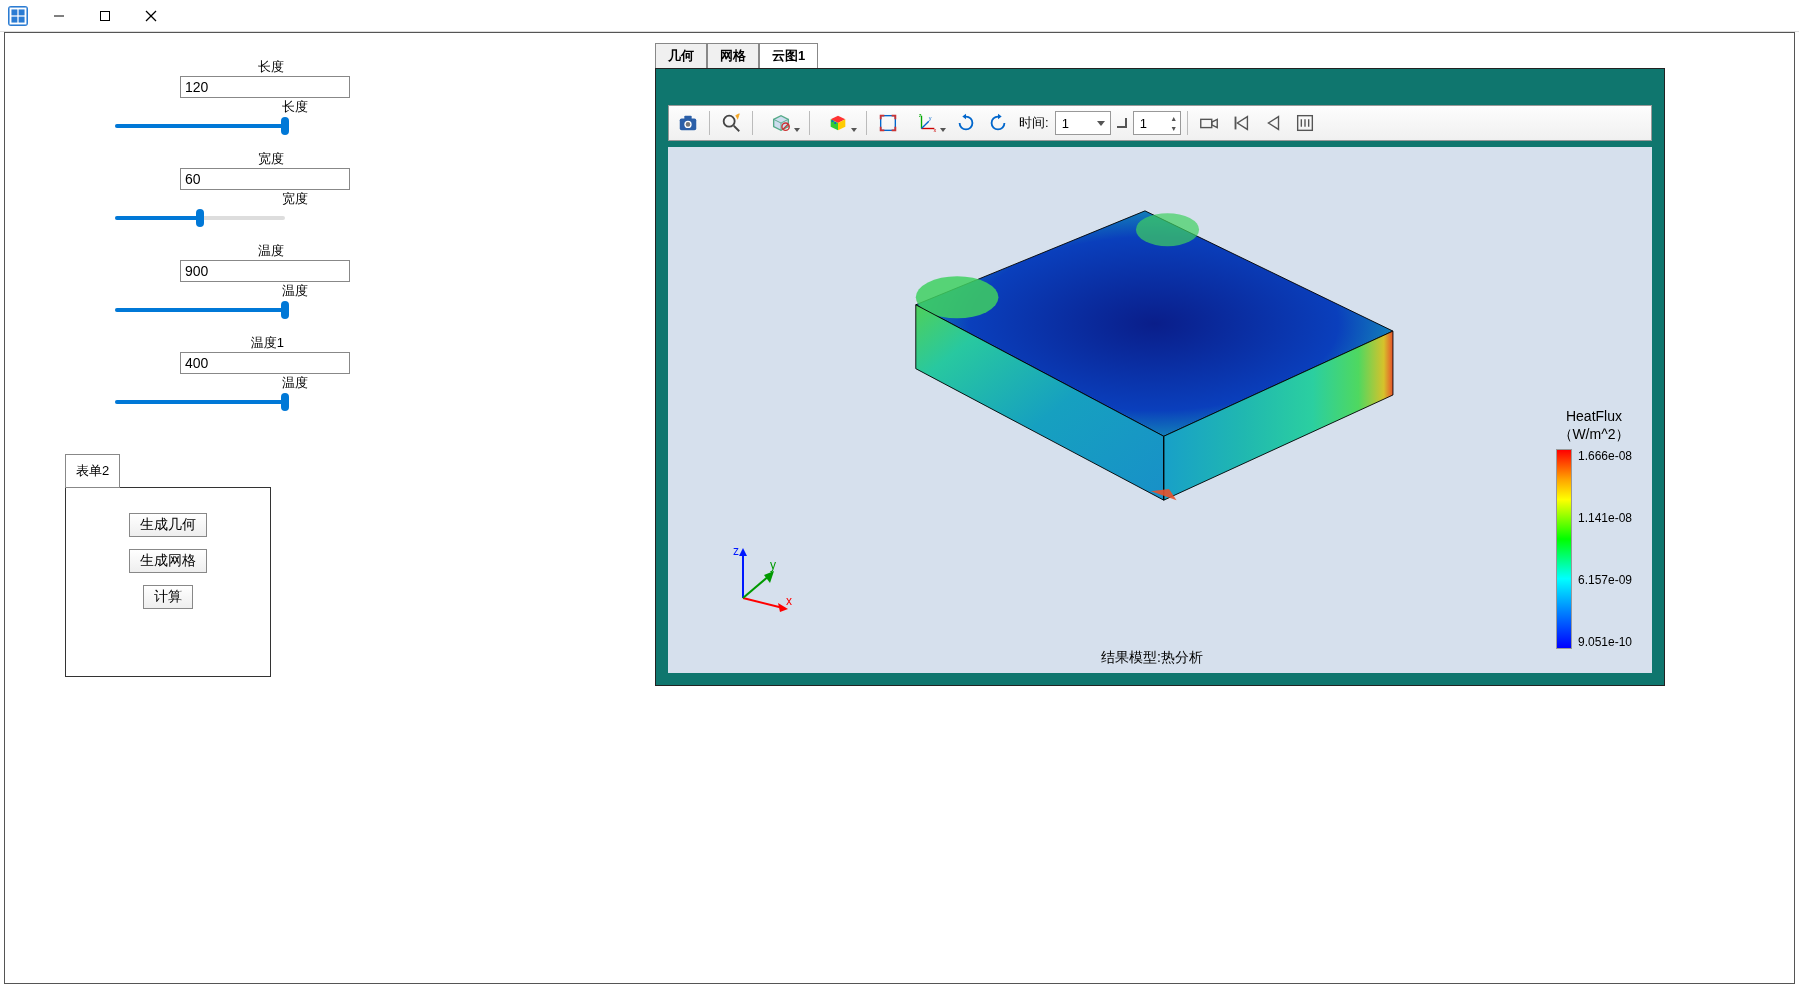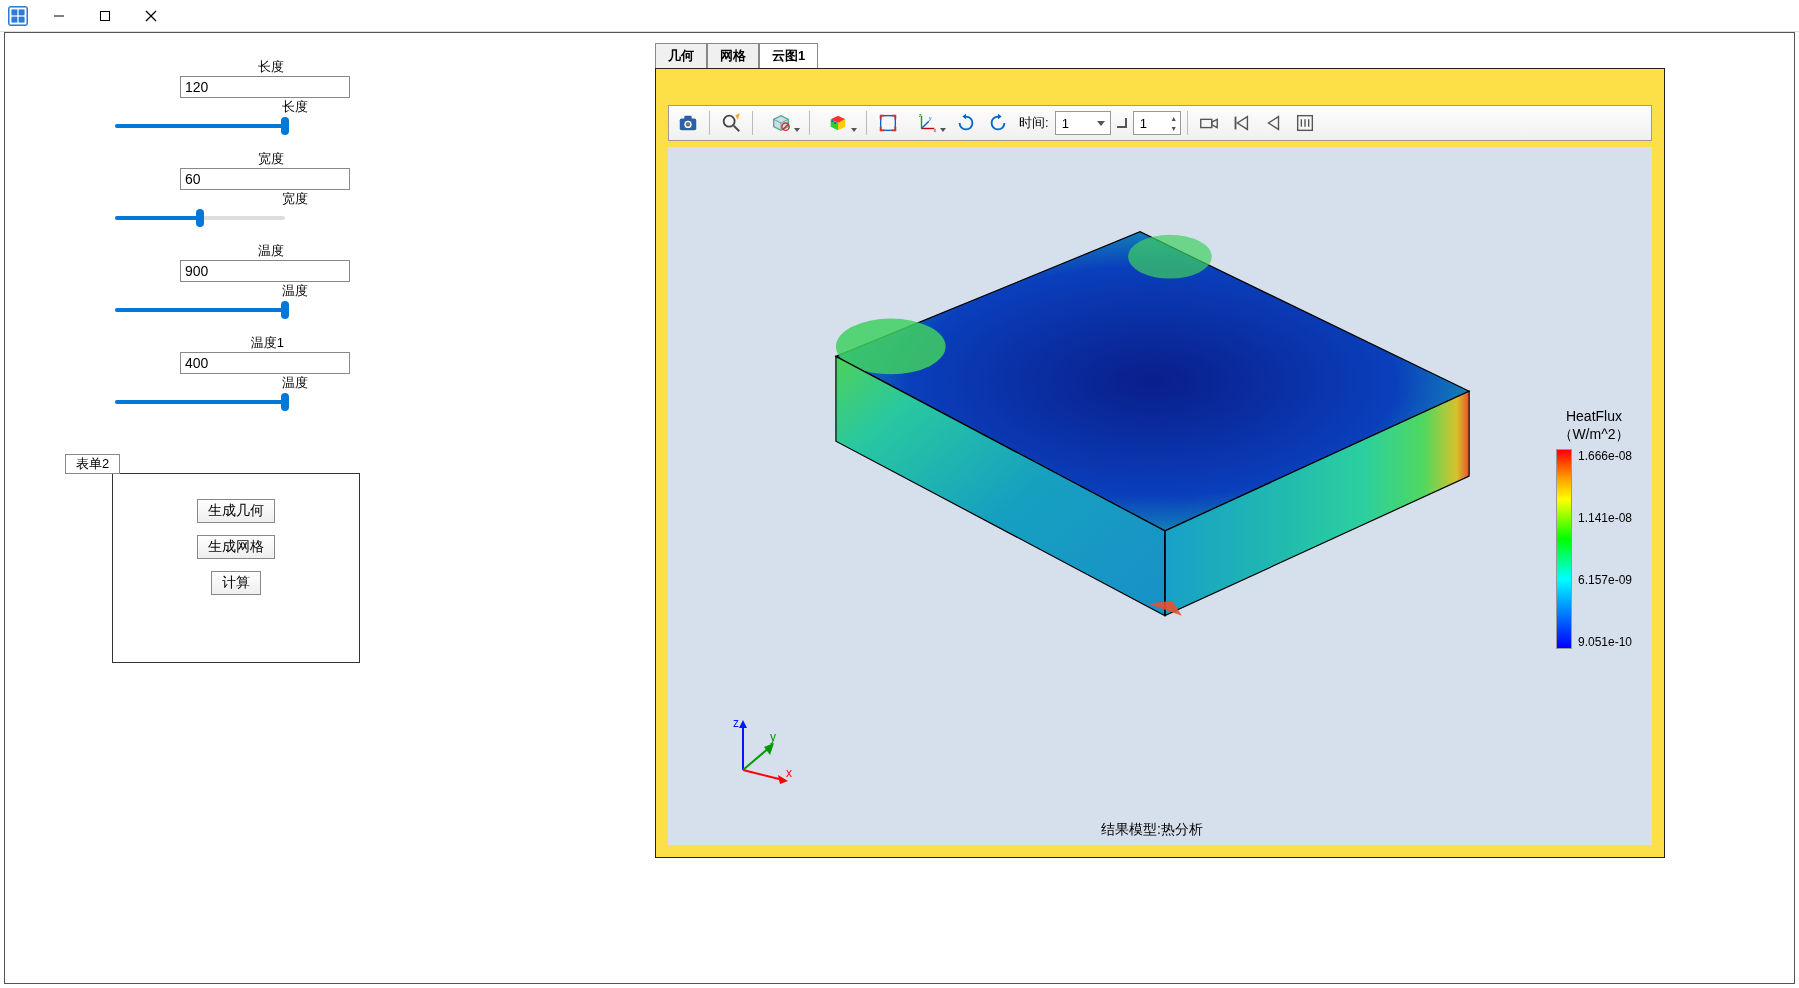--- a/index.html
+++ b/index.html
@@ -21,31 +21,31 @@
 .param-row { display: flex; align-items: center; margin-bottom: 8px; flex-direction: column; }
 .param-label { width: 44px; text-align: right; font-size: 13px; margin-right: 6px; }
 .param-input { width: 170px; height: 22px; border: 1px solid #888; padding: 0 4px; font-size: 14px; }
 .param-side-label { margin-left: 60px; font-size: 13px; }
 .slider-row { margin-left: 50px; margin-bottom: 22px; }
 .slider { width: 170px; height: 4px; background: #ddd; position: relative; border-radius: 2px; }
 .slider-fill { height: 100%; background: #0078d7; border-radius: 2px; }
 .slider-thumb { width: 8px; height: 18px; background: #0078d7; border-radius: 4px; position: absolute; top: -7px; transform: translateX(-50%); }
 
 .form-tab-area { margin-top: 50px; }
-.form-tab { border: 1px solid #888; padding: 0 10px; background: #fff; display: inline-block; font-size: 13px; position: relative; z-index: 2; }
-.form-box { border: 1px solid #333; padding: 20px 30px; margin-top: -1px; background: #fff; width: 248px; display: flex; flex-direction: column; align-items: center; gap: 12px; height: 190px; justify-content: flex-start; padding-top: 25px; margin-left: 47px; }
+.form-tab { border: 1px solid #888; padding: 7px 10px; background: #fff; display: inline-block; font-size: 13px; position: relative; z-index: 2; }
+.form-box { border: 1px solid #333; padding: 20px 30px; margin-top: -1px; background: #fff; width: 206px; display: flex; flex-direction: column; align-items: center; gap: 12px; height: 190px; justify-content: flex-start; padding-top: 25px; }
 .form-btn { padding: 2px 10px; border: 1px solid #888; background: linear-gradient(#fff,#eee); cursor: pointer; font-size: 14px; }
 
 .view-panel { position: absolute; left: 650px; top: 10px; width: 1010px; }
 
 .tabs { display: flex; font-weight: bold; }
 .tab { padding: 3px 12px; border: 1px solid #888; background: #f0f0f0; cursor: pointer; font-size: 13px; border-bottom: none; }
 .tab.active { background: #fff; }
 
-.view-box { border: 1px solid #222; background: #fde047; height: 790px; padding: 35px 10px 10px 10px; position: relative; }
+.view-box { border: 1px solid #222; background: #0f766e; height: 618px; padding: 35px 10px 10px 10px; position: relative; }
 
 .toolbar { position: absolute; top: 36px; left: 12px; right: 12px; height: 36px; border: 1px solid #999; background: linear-gradient(#fdfdfd,#f0f0f0); display: flex; align-items: center; padding: 0 4px; gap: 2px; }
 .tb-btn { width: 30px; height: 28px; display: flex; align-items: center; justify-content: center; cursor: pointer; border: 1px solid transparent; border-radius: 3px; position: relative; }
 .tb-btn.wide { width: 44px; }
 .tb-sep { width: 1px; height: 24px; background: #bbb; margin: 0 4px; }
 .dd-arrow { position: absolute; right: 2px; bottom: 4px; width: 0; height: 0; border-left: 3px solid transparent; border-right: 3px solid transparent; border-top: 4px solid #555; }
 .tb-label { font-size: 13px; margin: 0 4px; white-space: nowrap; }
 .tb-select { height: 24px; border: 1px solid #999; background: #fff; padding: 0 18px 0 6px; font-size: 13px; min-width: 56px; position: relative; display: flex; align-items: center; }
 .tb-select::after { content: ""; position: absolute; right: 5px; top: 9px; border-left: 4px solid transparent; border-right: 4px solid transparent; border-top: 5px solid #555; }
 .tb-spinner { height: 24px; border: 1px solid #999; background: #fff; width: 48px; display: flex; align-items: center; padding: 0 10px 0 6px; font-size: 13px; position: relative; }

